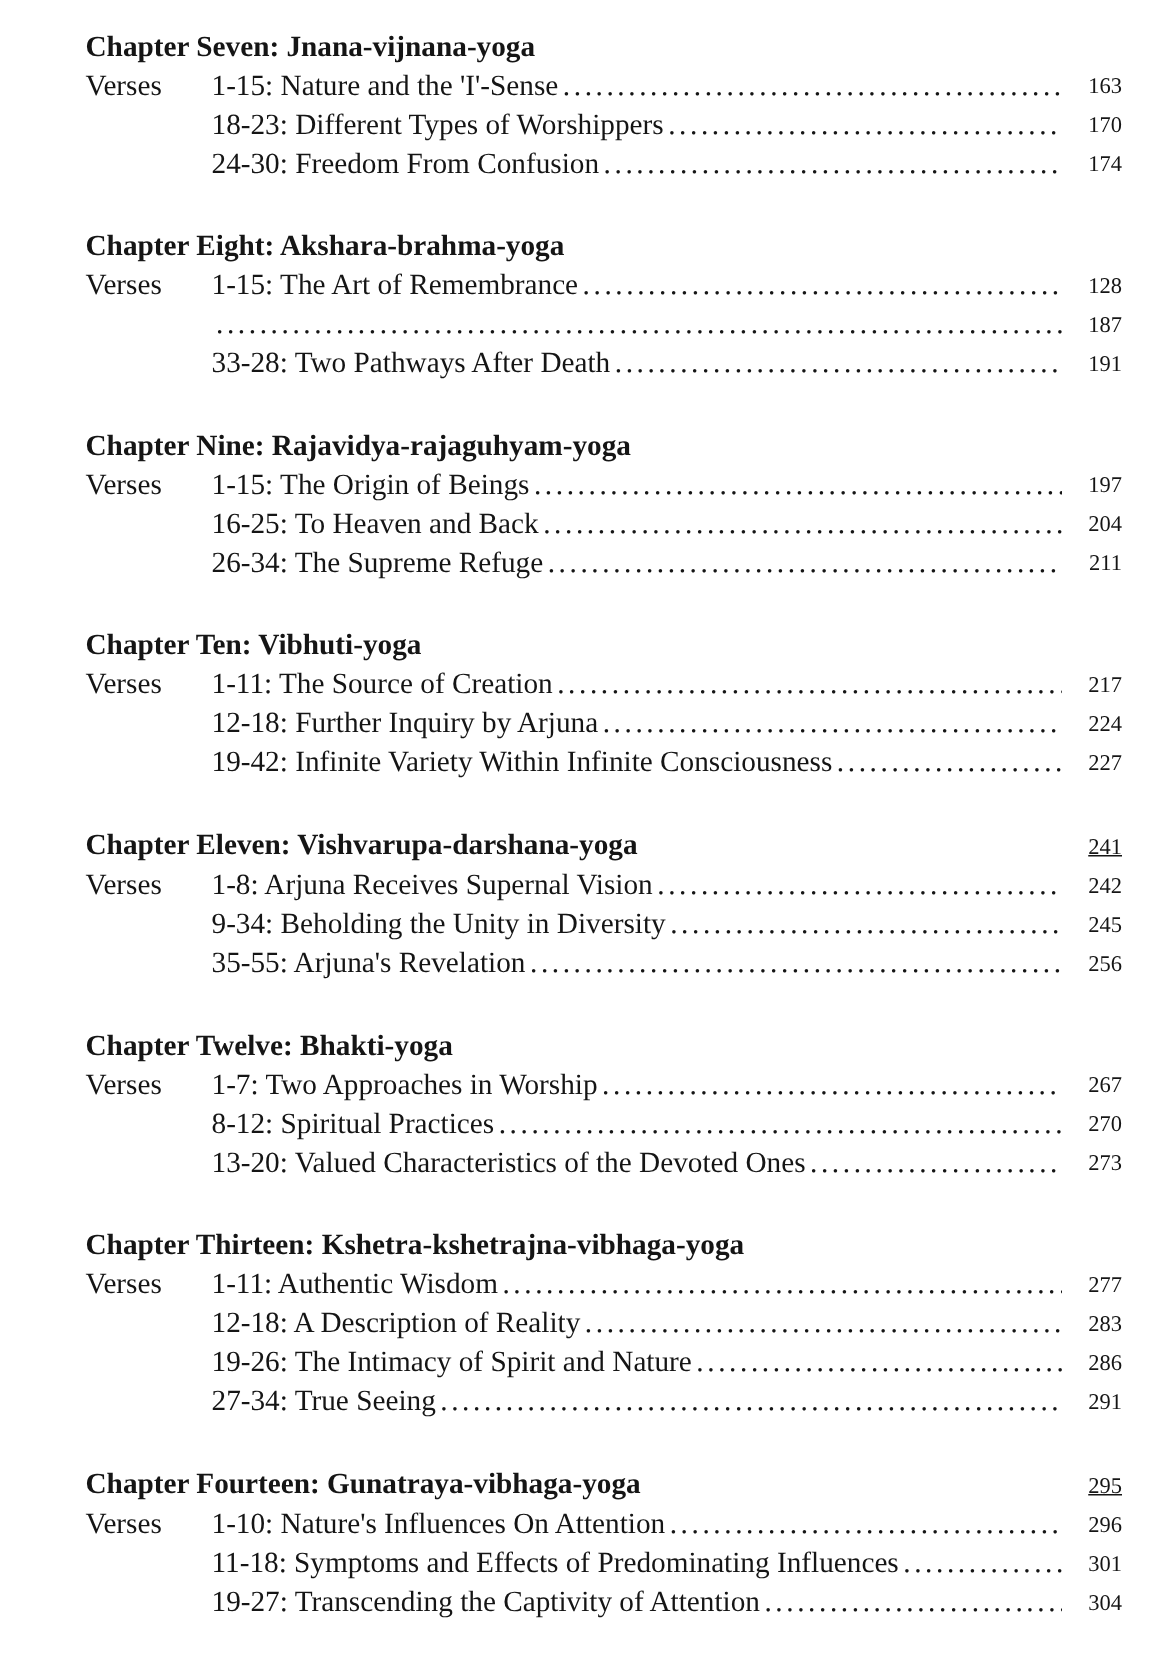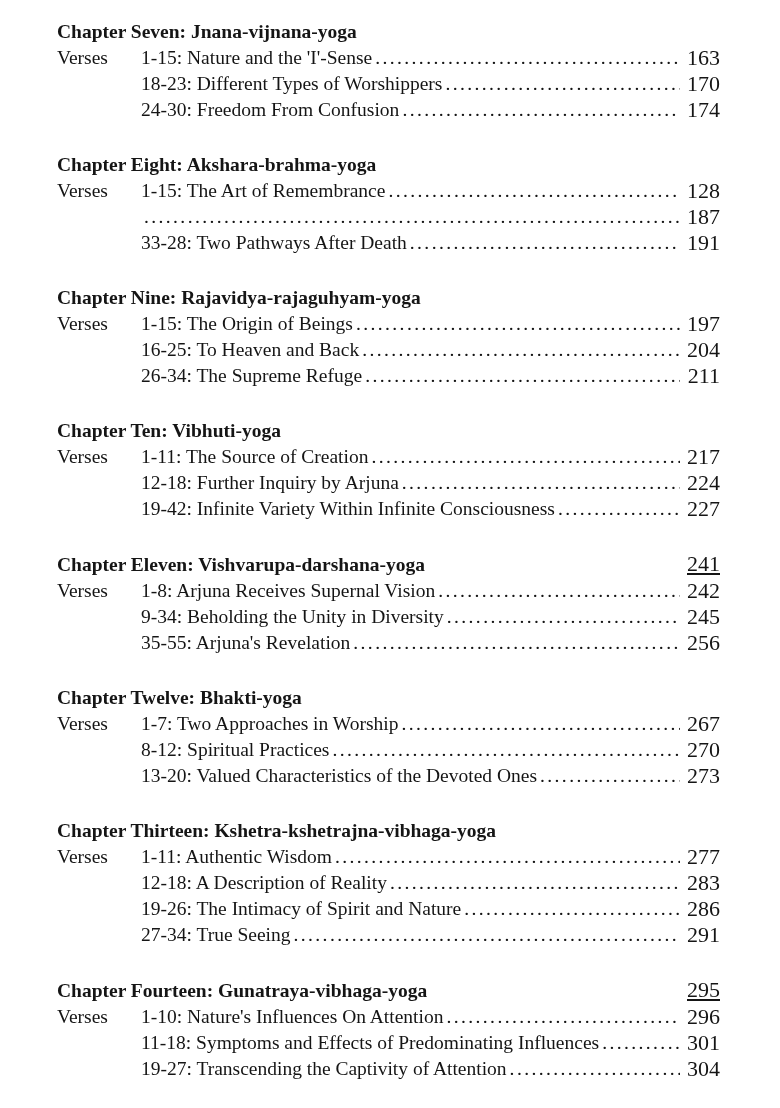--- a/index.html
+++ b/index.html
@@ -10,21 +10,21 @@
   body {
     width: 780px;
     min-height: 1108px;
     font-family: "Liberation Serif", serif;
     color: #151515;
   }
   .page {
     box-sizing: border-box;
     width: 780px;
     min-height: 1108px;
-    padding: 19px 60px 14px 57px;
+    padding: 19px 32px 14px 57px;
     background: #ffffff;
   }
   .chapter {
     margin-bottom: 29px;
   }
   .chapter:last-child {
     margin-bottom: 0;
   }
   .heading-row {
     display: flex;
@@ -62,21 +62,21 @@
     margin: 0 4px 0 3px;
   }
   .leader::after {
     content: "...................................................................................................................................";
     letter-spacing: 2.4px;
   }
   .pagenum {
     flex: none;
     min-width: 36px;
     text-align: right;
-    font-size: 22px;
+    font-size: 15px;
   }
 </style>
 </head>
 <body>
 
 <div class="page">
   <div id="toc">
       <section class="chapter">
         <div class="heading-row">
           <span class="chapter-title">Chapter Seven: Jnana-vijnana-yoga</span>

